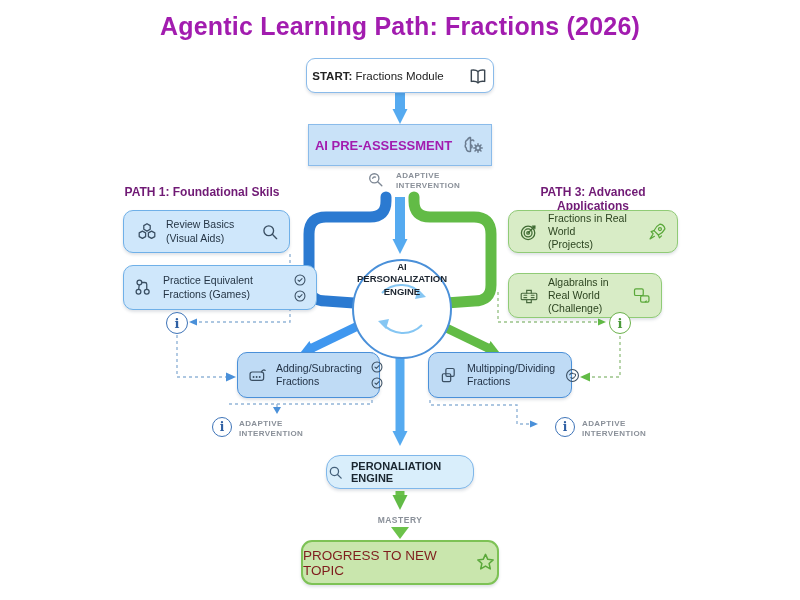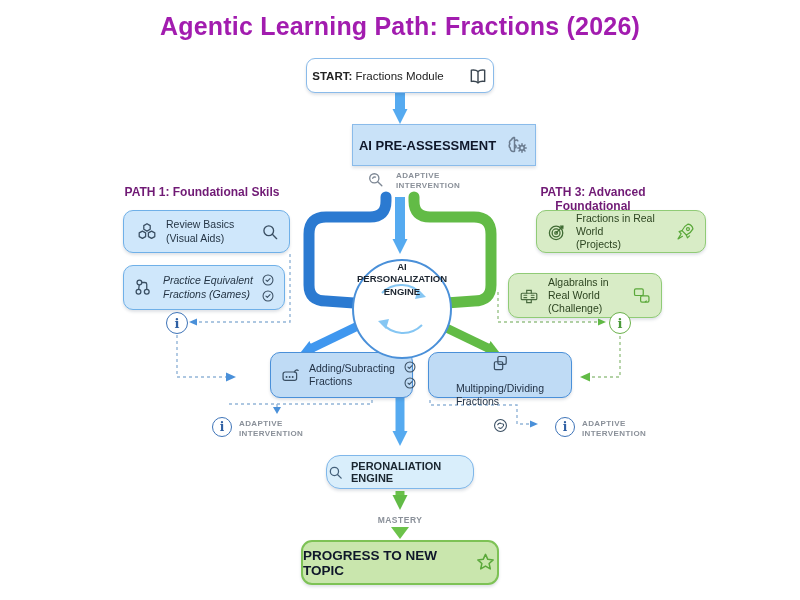--- a/index.html
+++ b/index.html
@@ -6,42 +6,42 @@
   .canvas{position:relative;width:800px;height:600px;background:#ffffff;overflow:hidden;
           font-family:"Liberation Sans", sans-serif;}
   .abs{position:absolute;}
   .title{left:0;top:12px;width:800px;text-align:center;font-size:25px;font-weight:bold;color:#a21caf;letter-spacing:.2px;}
   svg.layer{position:absolute;left:0;top:0;}
   .node{position:absolute;display:flex;align-items:center;border-radius:10px;box-sizing:border-box;
         box-shadow:0 2px 3px rgba(40,60,90,.15);}
   .start-box{left:306px;top:58px;width:188px;height:35px;background:#fff;border:1.5px solid #8abbea;
              border-radius:9px;justify-content:center;gap:24px;font-size:11.5px;color:#222;}
   .pre-box{left:308px;top:124px;width:184px;height:42px;background:#c9e2f8;border:1.5px solid #8abbea;
-           border-radius:0;justify-content:center;gap:9px;font-weight:bold;font-size:13px;color:#0f172a;margin-left:44px;}
+           border-radius:0;justify-content:center;gap:9px;font-weight:bold;font-size:13px;color:#a21caf;}
   .heading{font-size:12px;font-weight:bold;color:#701a75;text-align:center;}
   .side-box{height:43px;padding:0 9px;gap:8px;font-size:10.5px;line-height:1.25;}
   .blue1{background:#cfe7fb;border:1.5px solid #6fb0e8;color:#253545;}
   .green1{background:#d8ecc6;border:1.5px solid #90cb76;color:#2c4420;}
   .blue2{background:#bfdbf5;border:1.5px solid #4a90d9;color:#223246;}
   .grow{flex:1;}
   .checks{display:flex;flex-direction:column;gap:2px;align-items:center;}
   .engine-circle{left:352px;top:259px;width:96px;height:96px;border-radius:50%;background:#fff;
                  border:2px solid #4a90d9;display:flex;align-items:flex-start;justify-content:center;
                  text-align:center;font-weight:bold;font-size:9.5px;color:#1c2530;line-height:1.3;z-index:3;}
   .engine-circle .cyc{position:absolute;left:0;top:0;}
   .engine-text{position:relative;}
   .smallcap{font-size:8px;font-weight:bold;color:#8a9099;letter-spacing:.4px;line-height:1.3;}
   .info-circle{width:22px;height:22px;border-radius:50%;background:#fff;display:flex;align-items:center;
                justify-content:center;font-family:"DejaVu Serif", serif;font-weight:bold;font-size:13px;box-sizing:border-box;}
   .info-blue{border:1.6px solid #3e74b8;color:#2e5fa3;}
   .info-green{border:1.6px solid #6cb24c;color:#4b9a3a;}
   .peron-box{left:326px;top:455px;width:148px;height:34px;background:#d9eefb;border:1.5px solid #7fb7ea;
              border-radius:14px;gap:7px;font-weight:bold;font-size:11px;color:#1a2630;}
   .progress-box{left:301px;top:540px;width:198px;height:45px;background:#c9e6ad;border:2px solid #7dc255;
-                border-radius:11px;justify-content:center;gap:9px;font-weight:bold;font-size:13.5px;color:#0f172a;}
+                border-radius:11px;justify-content:center;gap:9px;font-weight:normal;font-size:13.5px;color:#7f1d1d;}
   .mastery{left:350px;top:515px;width:100px;text-align:center;font-size:8.5px;font-weight:bold;color:#8a9099;letter-spacing:.5px;}
   .ico{display:flex;align-items:center;justify-content:center;flex:0 0 auto;}
 </style>
 </head>
 <body>
 
 <div class="canvas">
 
   <svg class="layer" width="800" height="600" viewBox="0 0 800 600">
     <defs>
@@ -137,21 +137,21 @@
         <div>(Visual Aids)</div>
     </span>
     <span class="ico" style="color:#3a4f63;">
       <svg width="20" height="20" viewBox="0 0 24 24" fill="none" stroke="currentColor" stroke-width="1.6" stroke-linecap="round">
         <circle cx="10.5" cy="10.5" r="5.8"></circle>
           <path d="M14.8 14.8L20 20"></path>
         </svg>
     </span>
   </div>
 
-  <div class="node side-box blue1" style="left:123px;top:265px;width:162px;height:45px;font-style:italic;">
+  <div class="node side-box blue1" style="left:123px;top:265px;width:194px;height:45px;">
     <span class="ico" style="color:#3a4f63;">
       <svg width="22" height="22" viewBox="0 0 24 24" fill="none" stroke="currentColor" stroke-width="1.4">
         <circle cx="7" cy="6" r="2.6"></circle>
           <circle cx="6" cy="16" r="2.6"></circle>
           <circle cx="15" cy="16" r="2.6"></circle>
         <path d="M9.6 6H13a2 2 0 0 1 2 2v5.4M6.8 8.6L6.2 13.4"></path>
         </svg>
     </span>
     <span class="grow">
       <div>Practice Equivalent</div>
@@ -166,23 +166,23 @@
           <circle cx="12" cy="12" r="8.5"></circle>
           <path d="M8.5 12.2l2.3 2.3 4.7-4.8"></path>
         </svg>
     </span>
   </div>
 
   <div class="abs info-circle info-blue" style="left:166px;top:312px;">
       <span>i</span>
     </div>
 
-  <div class="abs heading" style="left:504px;top:185px;width:178px;">PATH 3: Advanced Foundational</div>
-
-  <div class="node side-box green1" style="left:508px;top:210px;width:170px;margin-left:28px;">
+  <div class="abs heading" style="left:504px;top:185px;width:178px;">PATH 3: Advanced Applications</div>
+
+  <div class="node side-box green1" style="left:508px;top:210px;width:170px;">
     <span class="ico" style="color:#3f6b33;">
       <svg width="22" height="22" viewBox="0 0 24 24" fill="none" stroke="currentColor" stroke-width="1.4" stroke-linecap="round">
         <circle cx="11" cy="13" r="7.3"></circle>
           <circle cx="11" cy="13" r="4.3"></circle>
           <circle cx="11" cy="13" r="1.4"></circle>
         <path d="M11.5 12.5l7-7M18.5 5.5l-2.8.2M18.5 5.5l-.2 2.8"></path>
         </svg>
     </span>
     <span class="grow">
       <div>Fractions in Real World</div>
@@ -229,21 +229,21 @@
       <path d="M68 64a27 27 0 0 1-40-2" stroke="#85c6f3" stroke-width="2"></path>
       <polygon points="32,68 24,60 35,58" fill="#85c6f3"></polygon>
     </svg>
     <span class="engine-text">
       <div>AI</div>
         <div>PERSONALIZATION</div>
         <div>ENGINE</div>
     </span>
   </div>
 
-  <div class="node side-box blue2" style="left:237px;top:352px;width:143px;height:46px;margin-left:33px;">
+  <div class="node side-box blue2" style="left:237px;top:352px;width:143px;height:46px;">
     <span class="ico" style="color:#3a4f63;">
       <svg width="21" height="21" viewBox="0 0 24 24" fill="none" stroke="currentColor" stroke-width="1.4" stroke-linecap="round">
         <rect x="3.5" y="8" width="15.5" height="9.5" rx="2.5"></rect>
         <path d="M7.5 13.8h.01M11 13.8h.01M14.5 13.8h.01" stroke-width="2.2"></path>
         <path d="M16.5 8c1-2.5 3-2.8 4.3-1.8"></path>
         </svg>
     </span>
     <span class="grow">
       <div>Adding/Subracting</div>
         <div>Fractions</div>
@@ -253,21 +253,21 @@
           <circle cx="12" cy="12" r="8.5"></circle>
           <path d="M8.5 12.2l2.3 2.3 4.7-4.8"></path>
         </svg>
       <svg width="14" height="14" viewBox="0 0 24 24" fill="none" stroke="currentColor" stroke-width="1.8" stroke-linecap="round" stroke-linejoin="round">
           <circle cx="12" cy="12" r="8.5"></circle>
           <path d="M8.5 12.2l2.3 2.3 4.7-4.8"></path>
         </svg>
     </span>
   </div>
 
-  <div class="node side-box blue2" style="left:428px;top:352px;width:144px;height:46px;flex-direction:column;">
+  <div class="node side-box blue2" style="left:428px;top:352px;width:144px;height:46px;">
     <span class="ico" style="color:#3a4f63;">
       <svg width="21" height="21" viewBox="0 0 24 24" fill="none" stroke="currentColor" stroke-width="1.4" stroke-linejoin="round">
         <rect x="9" y="4" width="9.5" height="9" rx="1.5"></rect>
           <rect x="5" y="10" width="9.5" height="9" rx="1.5"></rect>
         </svg>
     </span>
     <span class="grow">
       <div>Multipping/Dividing</div>
         <div>Fractions</div>
     </span>

